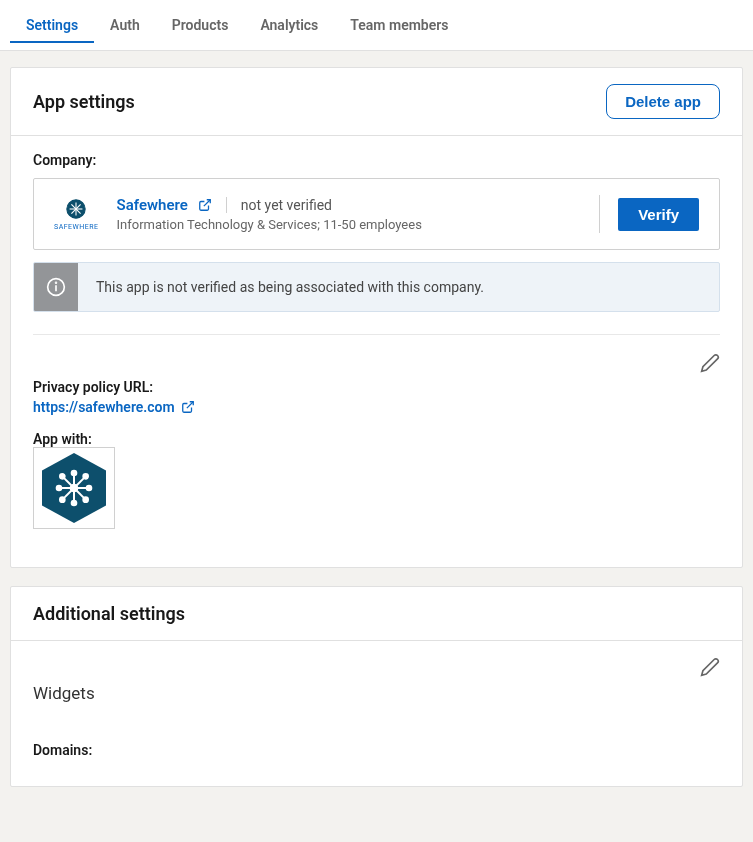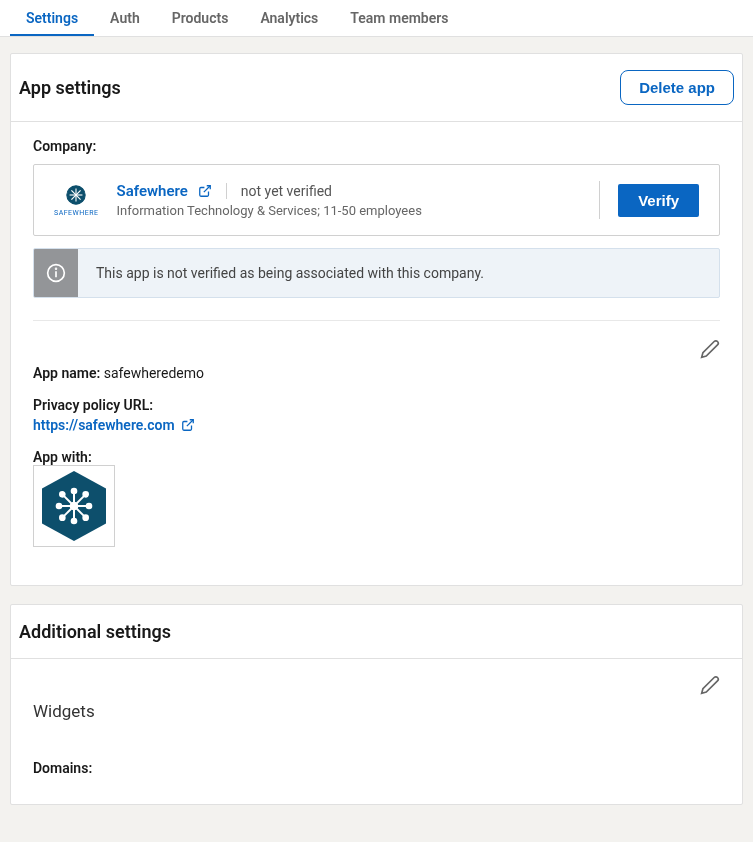--- a/index.html
+++ b/index.html
@@ -7,21 +7,21 @@
     font-family: -apple-system, BlinkMacSystemFont, "Segoe UI", Roboto, sans-serif;
     font-size: 14px;
     color: rgba(0,0,0,0.9);
     background: #f3f2ef;
     width: 753px;
   }
   .tabs {
     display: flex;
     background: #fff;
     border-bottom: 1px solid #e0e0e0;
-    padding: 0 10px;
+    padding: 7px 10px;
   }
   .tab {
     padding: 10px 16px 8px;
     color: #666;
     cursor: pointer;
     font-weight: 600;
     font-size: 14px;
     border-bottom: 2px solid transparent;
   }
   .tab.active {
@@ -32,21 +32,21 @@
   .card {
     background: #fff;
     border: 1px solid #e0e0e0;
     border-radius: 2px;
     margin-bottom: 18px;
   }
   .card-header {
     display: flex;
     justify-content: space-between;
     align-items: center;
-    padding: 16px 8px;
+    padding: 16px 22px;
     border-bottom: 1px solid #e0e0e0;
   }
   .card-title { font-size: 18px; font-weight: 600; color: rgba(0,0,0,0.9); }
   .btn-outline {
     border: 1px solid #0a66c2;
     color: #0a66c2;
     background: #fff;
     padding: 8px 18px;
     font-size: 15px;
     font-weight: 600;
@@ -189,24 +189,20 @@
       <hr class="sep">
 
       <div class="edit-row">
         <span class="edit-icon">
           <svg width="20" height="20" viewBox="0 0 24 24" fill="none" stroke="currentColor" stroke-width="2">
               <path d="M17 3a2.8 2.8 0 0 1 4 4L7.5 20.5 2 22l1.5-5.5L17 3z"></path>
             </svg>
         </span>
       </div>
 
-      <div class="field">
-        <span class="inline-label">App name:</span>
-        <span>safewheredemo</span>
-      </div>
 
       <div class="field">
         <div class="inline-label" style="margin-bottom:4px;">Privacy policy URL:</div>
         <a class="link">
           <span>https://safewhere.com</span>
           <span class="ext-icon">
             <svg width="14" height="14" viewBox="0 0 24 24" fill="none" stroke="currentColor" stroke-width="2.2">
                 <path d="M18 13v6a2 2 0 0 1-2 2H5a2 2 0 0 1-2-2V8a2 2 0 0 1 2-2h6"></path>
                 <polyline points="15 3 21 3 21 9"></polyline>
                 <line x1="10" y1="14" x2="21" y2="3"></line>

